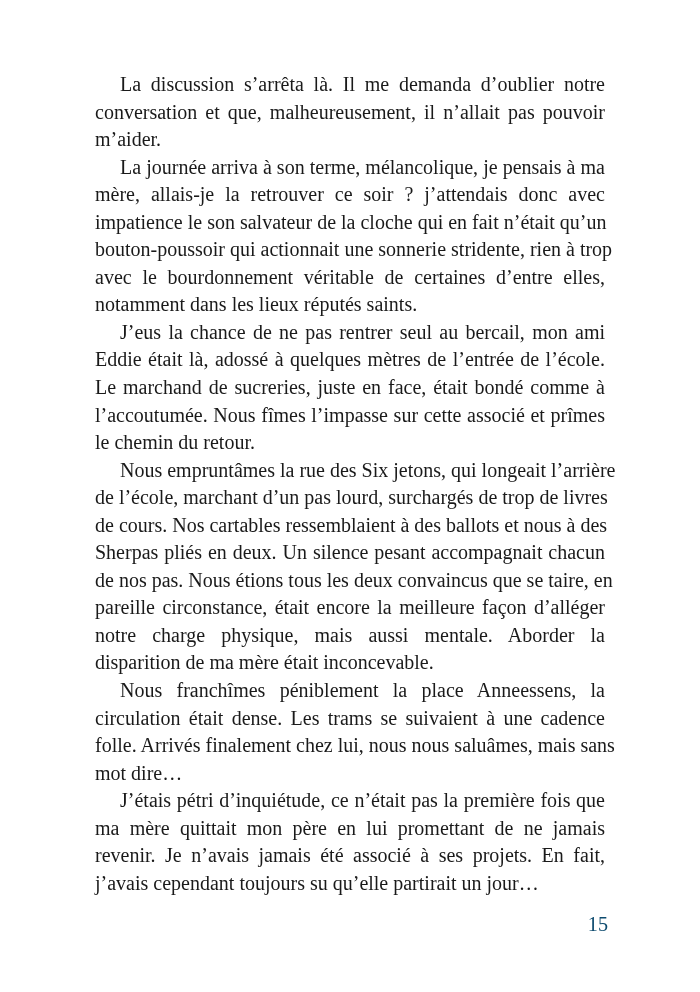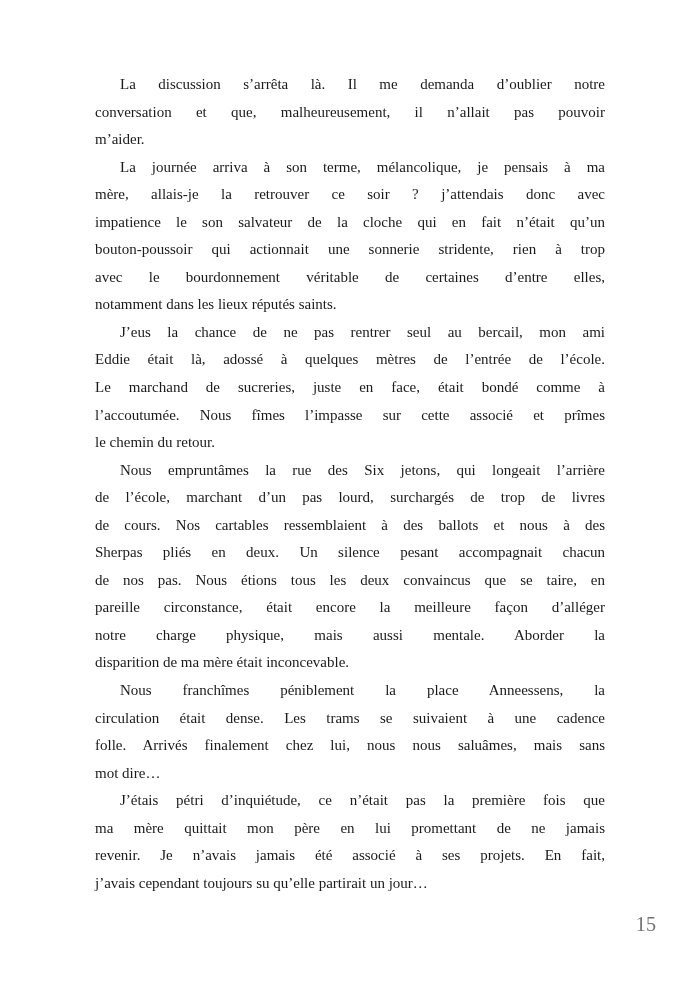--- a/index.html
+++ b/index.html
@@ -19,21 +19,21 @@
     width: 700px;
     height: 992px;
     background: #ffffff;
   }
   .text-block {
     position: absolute;
     left: 95px;
     top: 71px;
     width: 510px;
     font-family: "Liberation Serif", "DejaVu Serif", serif;
-    font-size: 15px;
+    font-size: 20px;
     line-height: 27.55px;
     color: #1a1a1a;
   }
   .line {
     display: block;
     text-align: justify;
     text-align-last: justify;
     white-space: nowrap;
     height: 27.55px;
   }
@@ -44,23 +44,22 @@
     padding-left: 25px;
   }
   .page-number {
     position: absolute;
     left: 584px;
     top: 912px;
     width: 24px;
     font-family: "Liberation Serif", "DejaVu Serif", serif;
     font-size: 20.2px;
     line-height: 24px;
-    color: #737373;
+    color: #0c4a6e;
     text-align: right;
-    margin-left: 48px;
   }
 </style>
 </head>
 <body>
 
 <div class="page">
   <div class="text-block">
 
     <div class="para-wrap">
       <span class="line indent">La discussion s’arrêta là. Il me demanda d’oublier notre</span>

